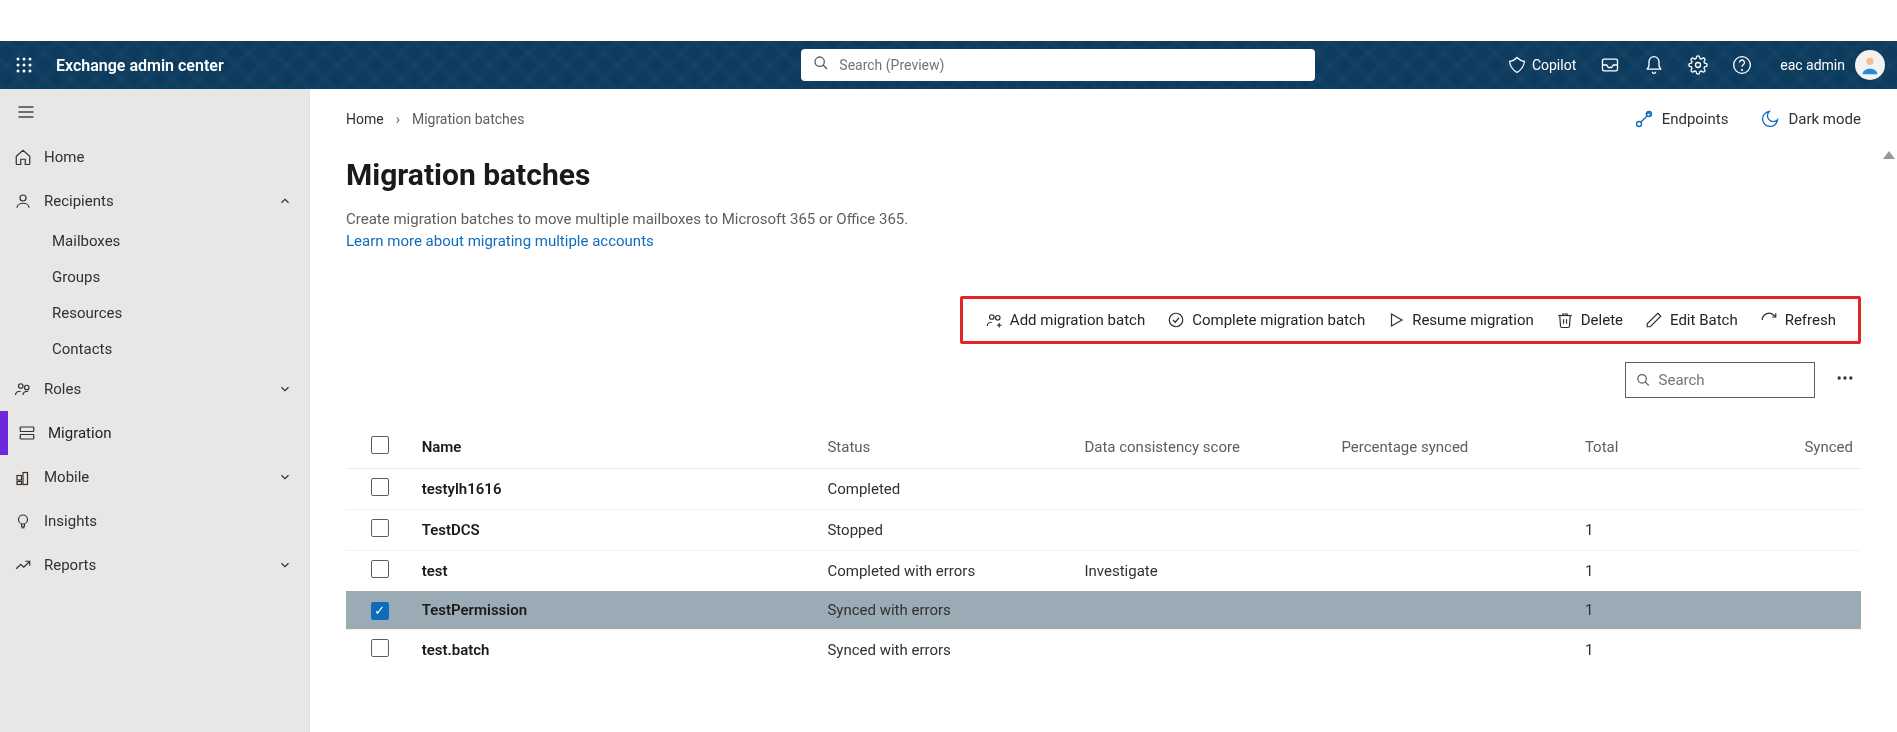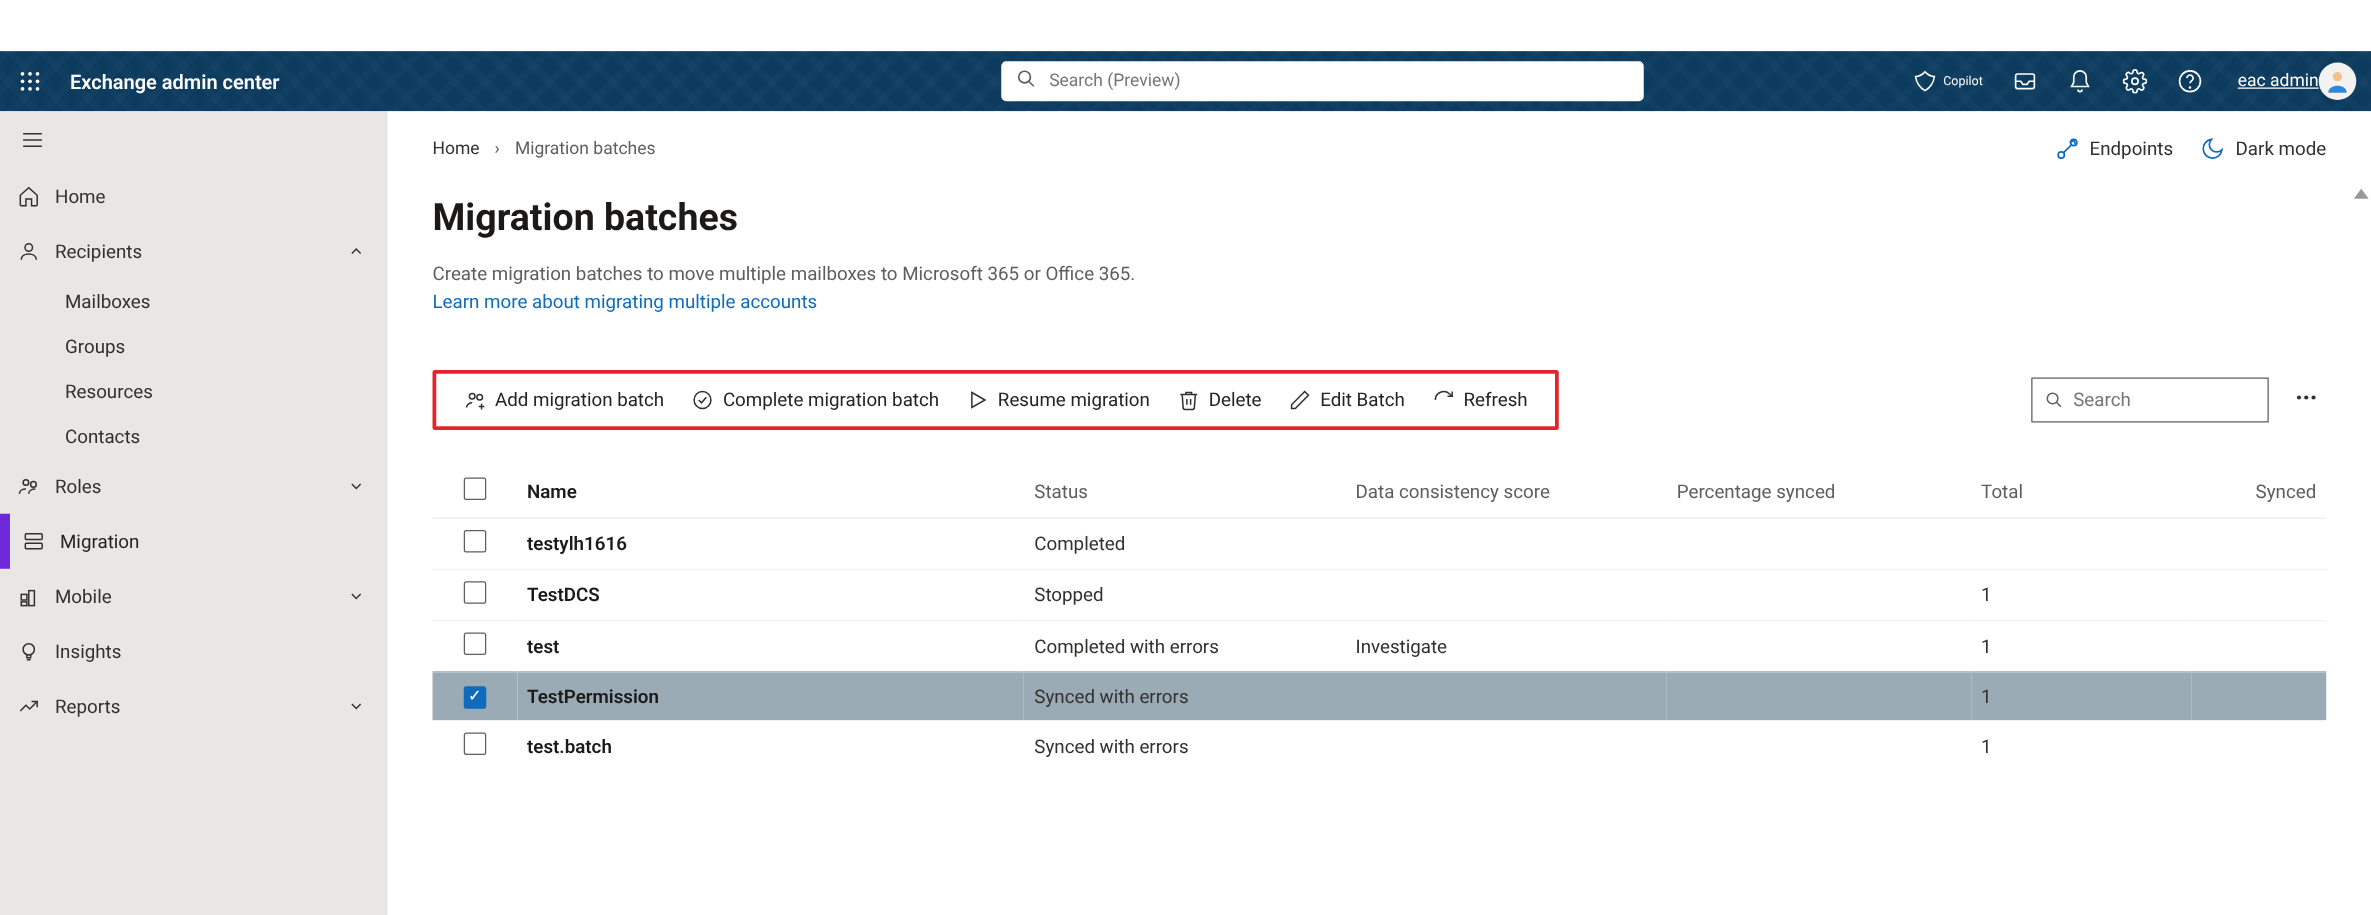--- a/index.html
+++ b/index.html
@@ -21,24 +21,24 @@
 .waffle svg { width: 18px; height: 18px; fill: #fff; }
 .app-title { font-size: 16px; font-weight: 600; padding-left: 8px; flex: 0 0 auto; }
 .topbar-spacer-left { flex: 1; }
 .search-wrap { width: 514px; margin: 0 auto; position: relative; }
 .search-input {
   width: 100%; height: 32px; border: none; border-radius: 4px;
   padding: 0 14px 0 38px; font-size: 14px; color: #333; background: #fff;
 }
 .search-icon-top { position:absolute; left:12px; top:50%; transform:translateY(-50%); }
 .topbar-right { flex:1; display:flex; align-items:center; justify-content:flex-end; gap: 0; padding-right: 4px; }
-.copilot-btn { display:flex; align-items:center; gap:6px; padding:0 12px; height:48px; color:#fff; font-size:10px; cursor:pointer;}
+.copilot-btn { display:flex; align-items:center; gap:6px; padding:0 12px; height:48px; color:#fff; font-size:14px; cursor:pointer;}
 .tb-iconbtn { width:44px; height:48px; display:flex; align-items:center; justify-content:center; cursor:pointer; }
 .tb-iconbtn svg { stroke:#fff; fill:none; }
-.tb-user { display:flex; align-items:center; padding:0 8px 0 16px; height:32px; cursor:pointer;text-decoration:underline;}
+.tb-user { display:flex; align-items:center; gap:10px; padding:0 8px 0 16px; height:32px; cursor:pointer;}
 .tb-user-name { font-size:14px; }
 .tb-avatar { width:30px; height:30px; border-radius:50%; background:#f3f2f1; display:flex; align-items:center; justify-content:center; }
 .tb-avatar svg { width:22px; height:22px; }
 
 
 .shell { display:flex; height: calc(100% - 48px); }
 
 
 .sidebar { width: 310px; background:#e9e7e5; border-right:1px solid #e1dfdd; overflow-y:auto; }
 .hamburger { height:46px; display:flex; align-items:center; padding-left:16px; cursor:pointer;}
@@ -50,29 +50,29 @@
 .nav-item.active { border-left:8px solid #6d28d9; padding-left:10px; background:#e9e7e5; font-weight:400; }
 .nav-item.active .nav-label { color:#242424; }
 
 
 .main { flex:1; background:#fff; overflow:auto; padding: 0; position:relative;}
 .main-inner { padding: 20px 36px 40px 36px; max-width: 100%; }
 .breadcrumb { display:flex; align-items:center; gap:12px; font-size:14px; color:#605e5c; }
 .breadcrumb a { color:#323130; cursor:pointer; }
 .breadcrumb .sep { color:#605e5c; }
 .header-row { display:flex; align-items:center; }
-.header-actions { margin-left:auto; display:flex; align-items:center; gap:22px; }
+.header-actions { margin-left:auto; display:flex; align-items:center; gap:32px; }
 .hdr-link { display:flex; align-items:center; gap:8px; font-size:15px; color:#323130; cursor:pointer;}
 .hdr-link svg { stroke:#0f6cbd; fill:none; }
 
 .page-title { font-size:30px; font-weight:700; color:#1b1a19; margin-top:28px; }
 .page-desc { margin-top:18px; font-size:15px; color:#605e5c; }
 .page-link { display:inline-block; margin-top:4px; font-size:15px; color:#0f6cbd; cursor:pointer; }
 
-.cmdbar-row { display:flex; align-items:center; margin-top:46px; gap:0;}
+.cmdbar-row { display:flex; align-items:flex-end; margin-top:46px; gap:18px;flex-direction:column;}
 .cmdbar-box { border:3px solid #e3242b; border-radius:2px; padding:8px 12px; display:flex; align-items:center; flex-wrap:nowrap; gap:2px; }
 .cmd-btn { display:flex; align-items:center; gap:7px; font-size:15px; color:#242424; padding:4px 10px; cursor:pointer; white-space:nowrap;}
 .cmd-btn svg { stroke:#323130; fill:none; }
 
 .table-search { margin-left:auto; display:flex; align-items:center; gap:14px;}
 .table-search-box { border:1px solid #605e5c; width:190px; height:36px; display:flex; align-items:center; padding:0 10px;}
 .table-search-box input { border:none; outline:none; font-size:15px; width:100%; padding-left:8px; background:transparent; }
 .more-btn { cursor:pointer; padding:6px; }
 
 

